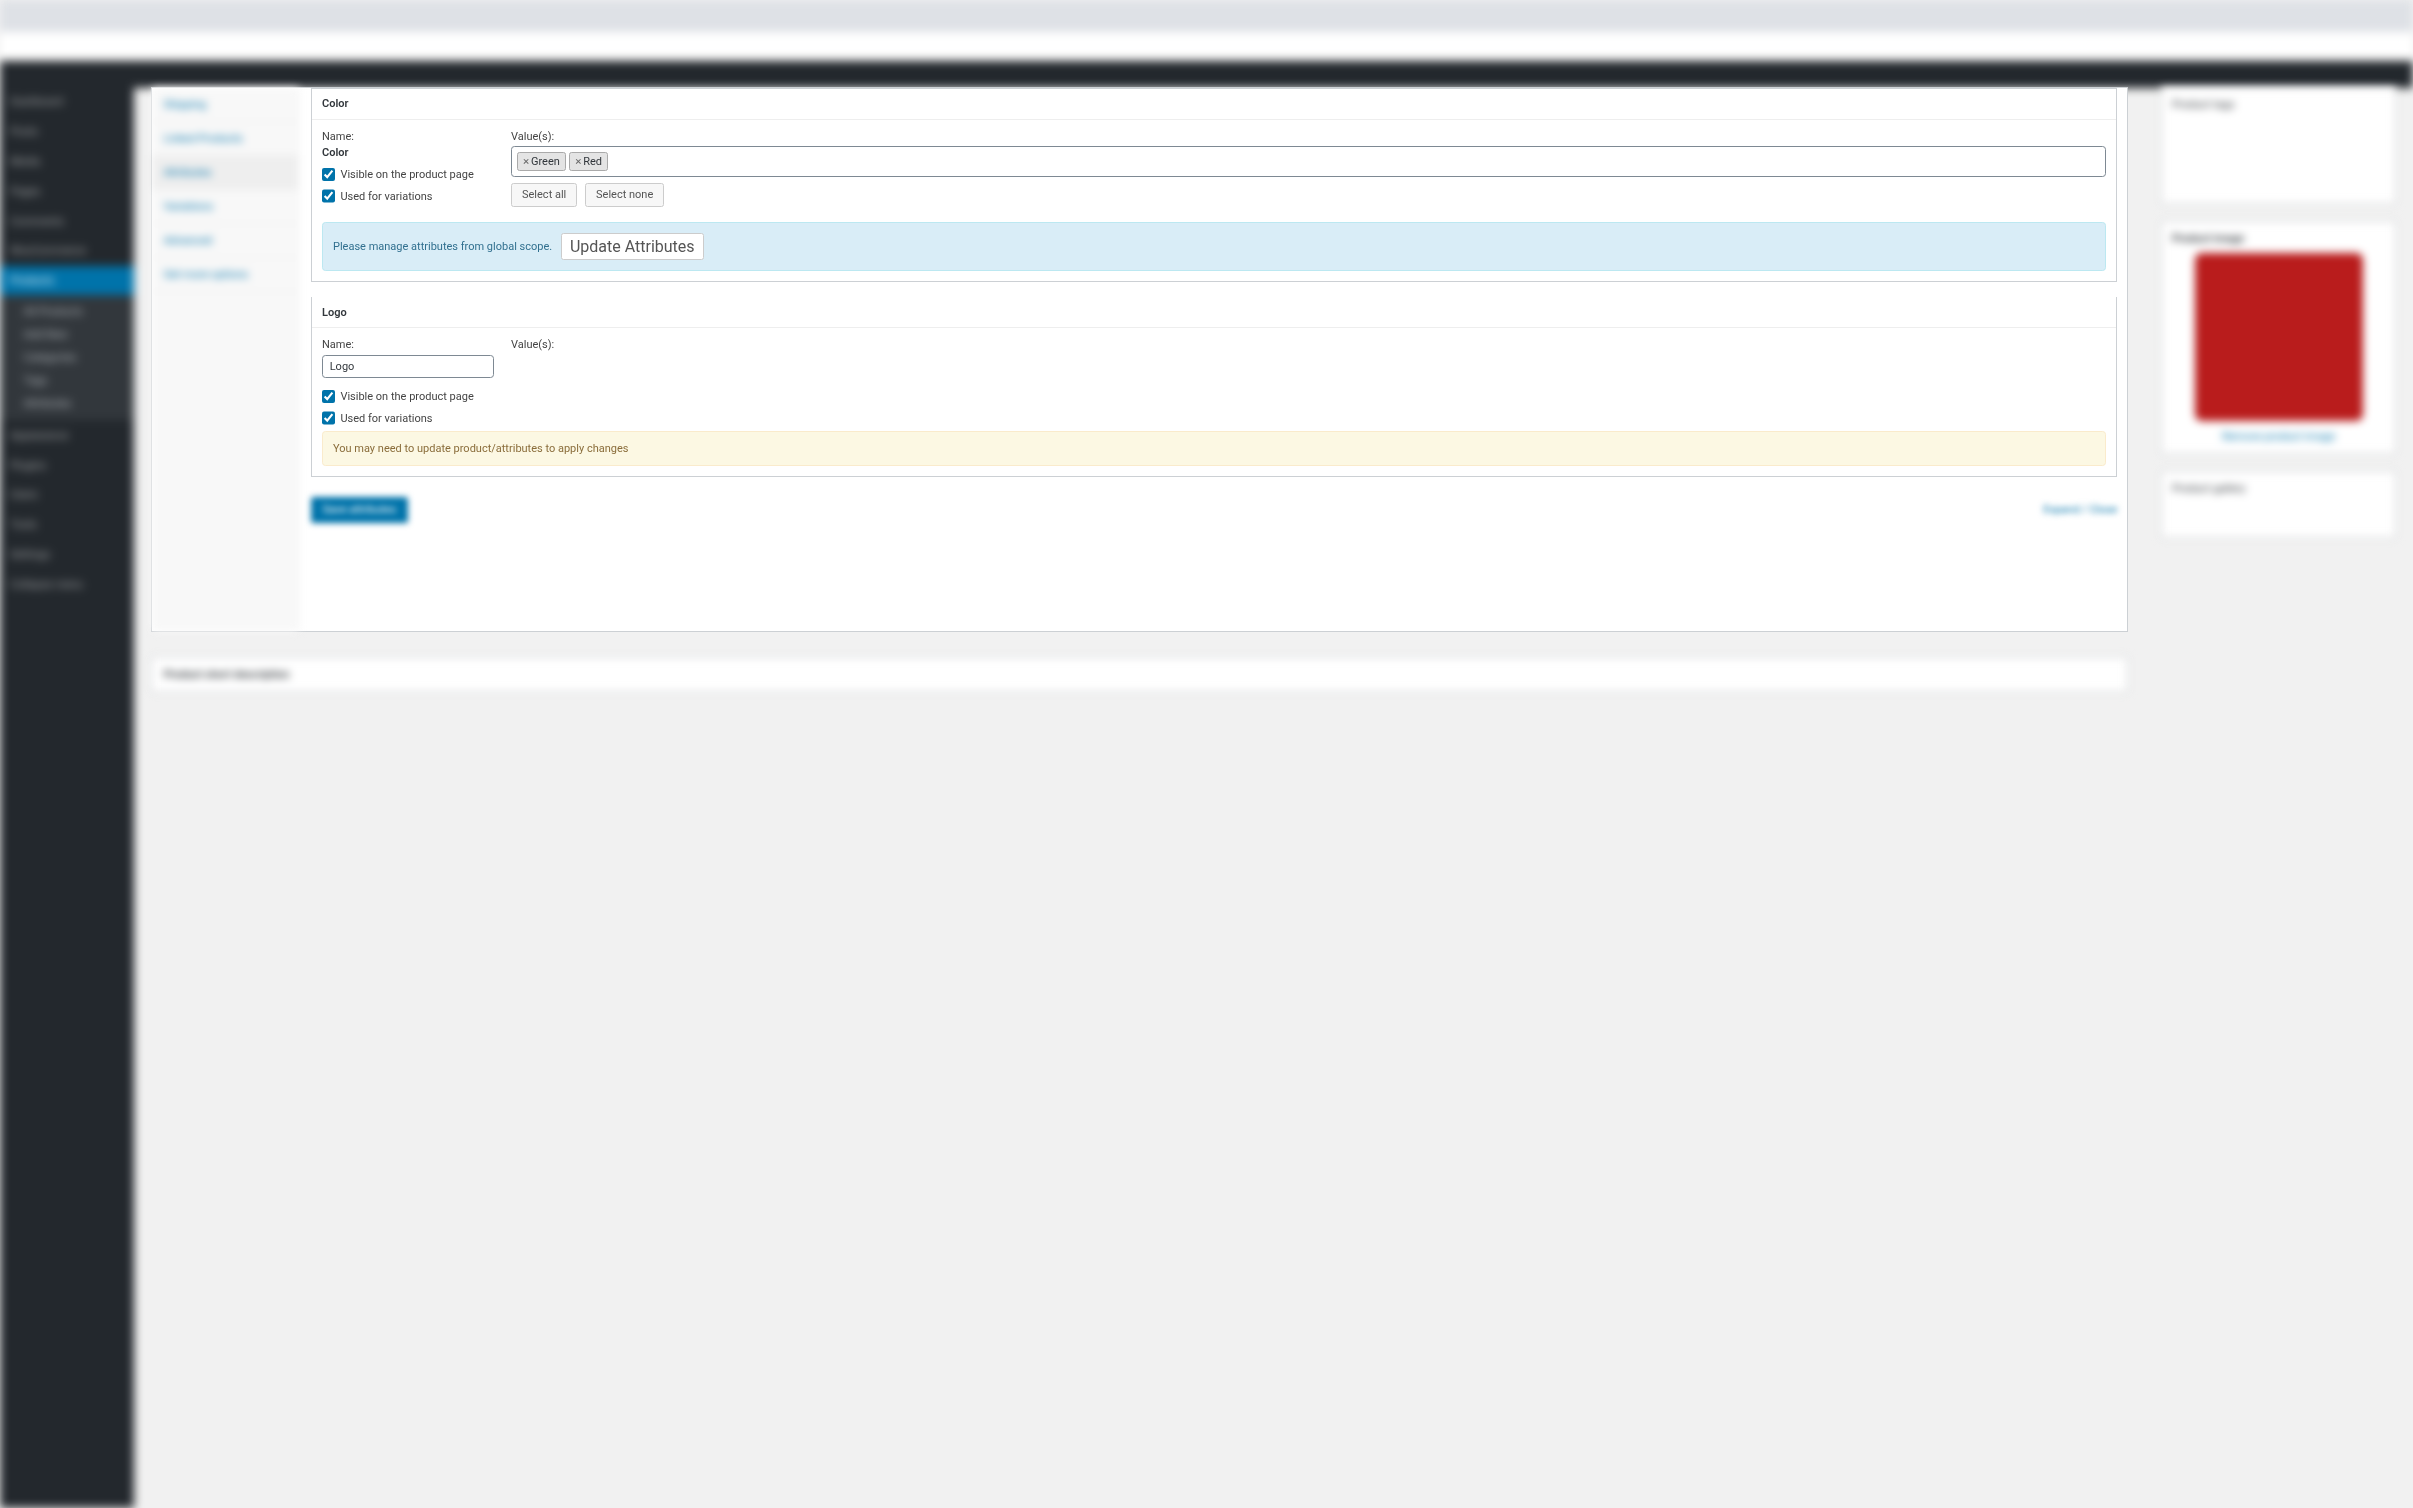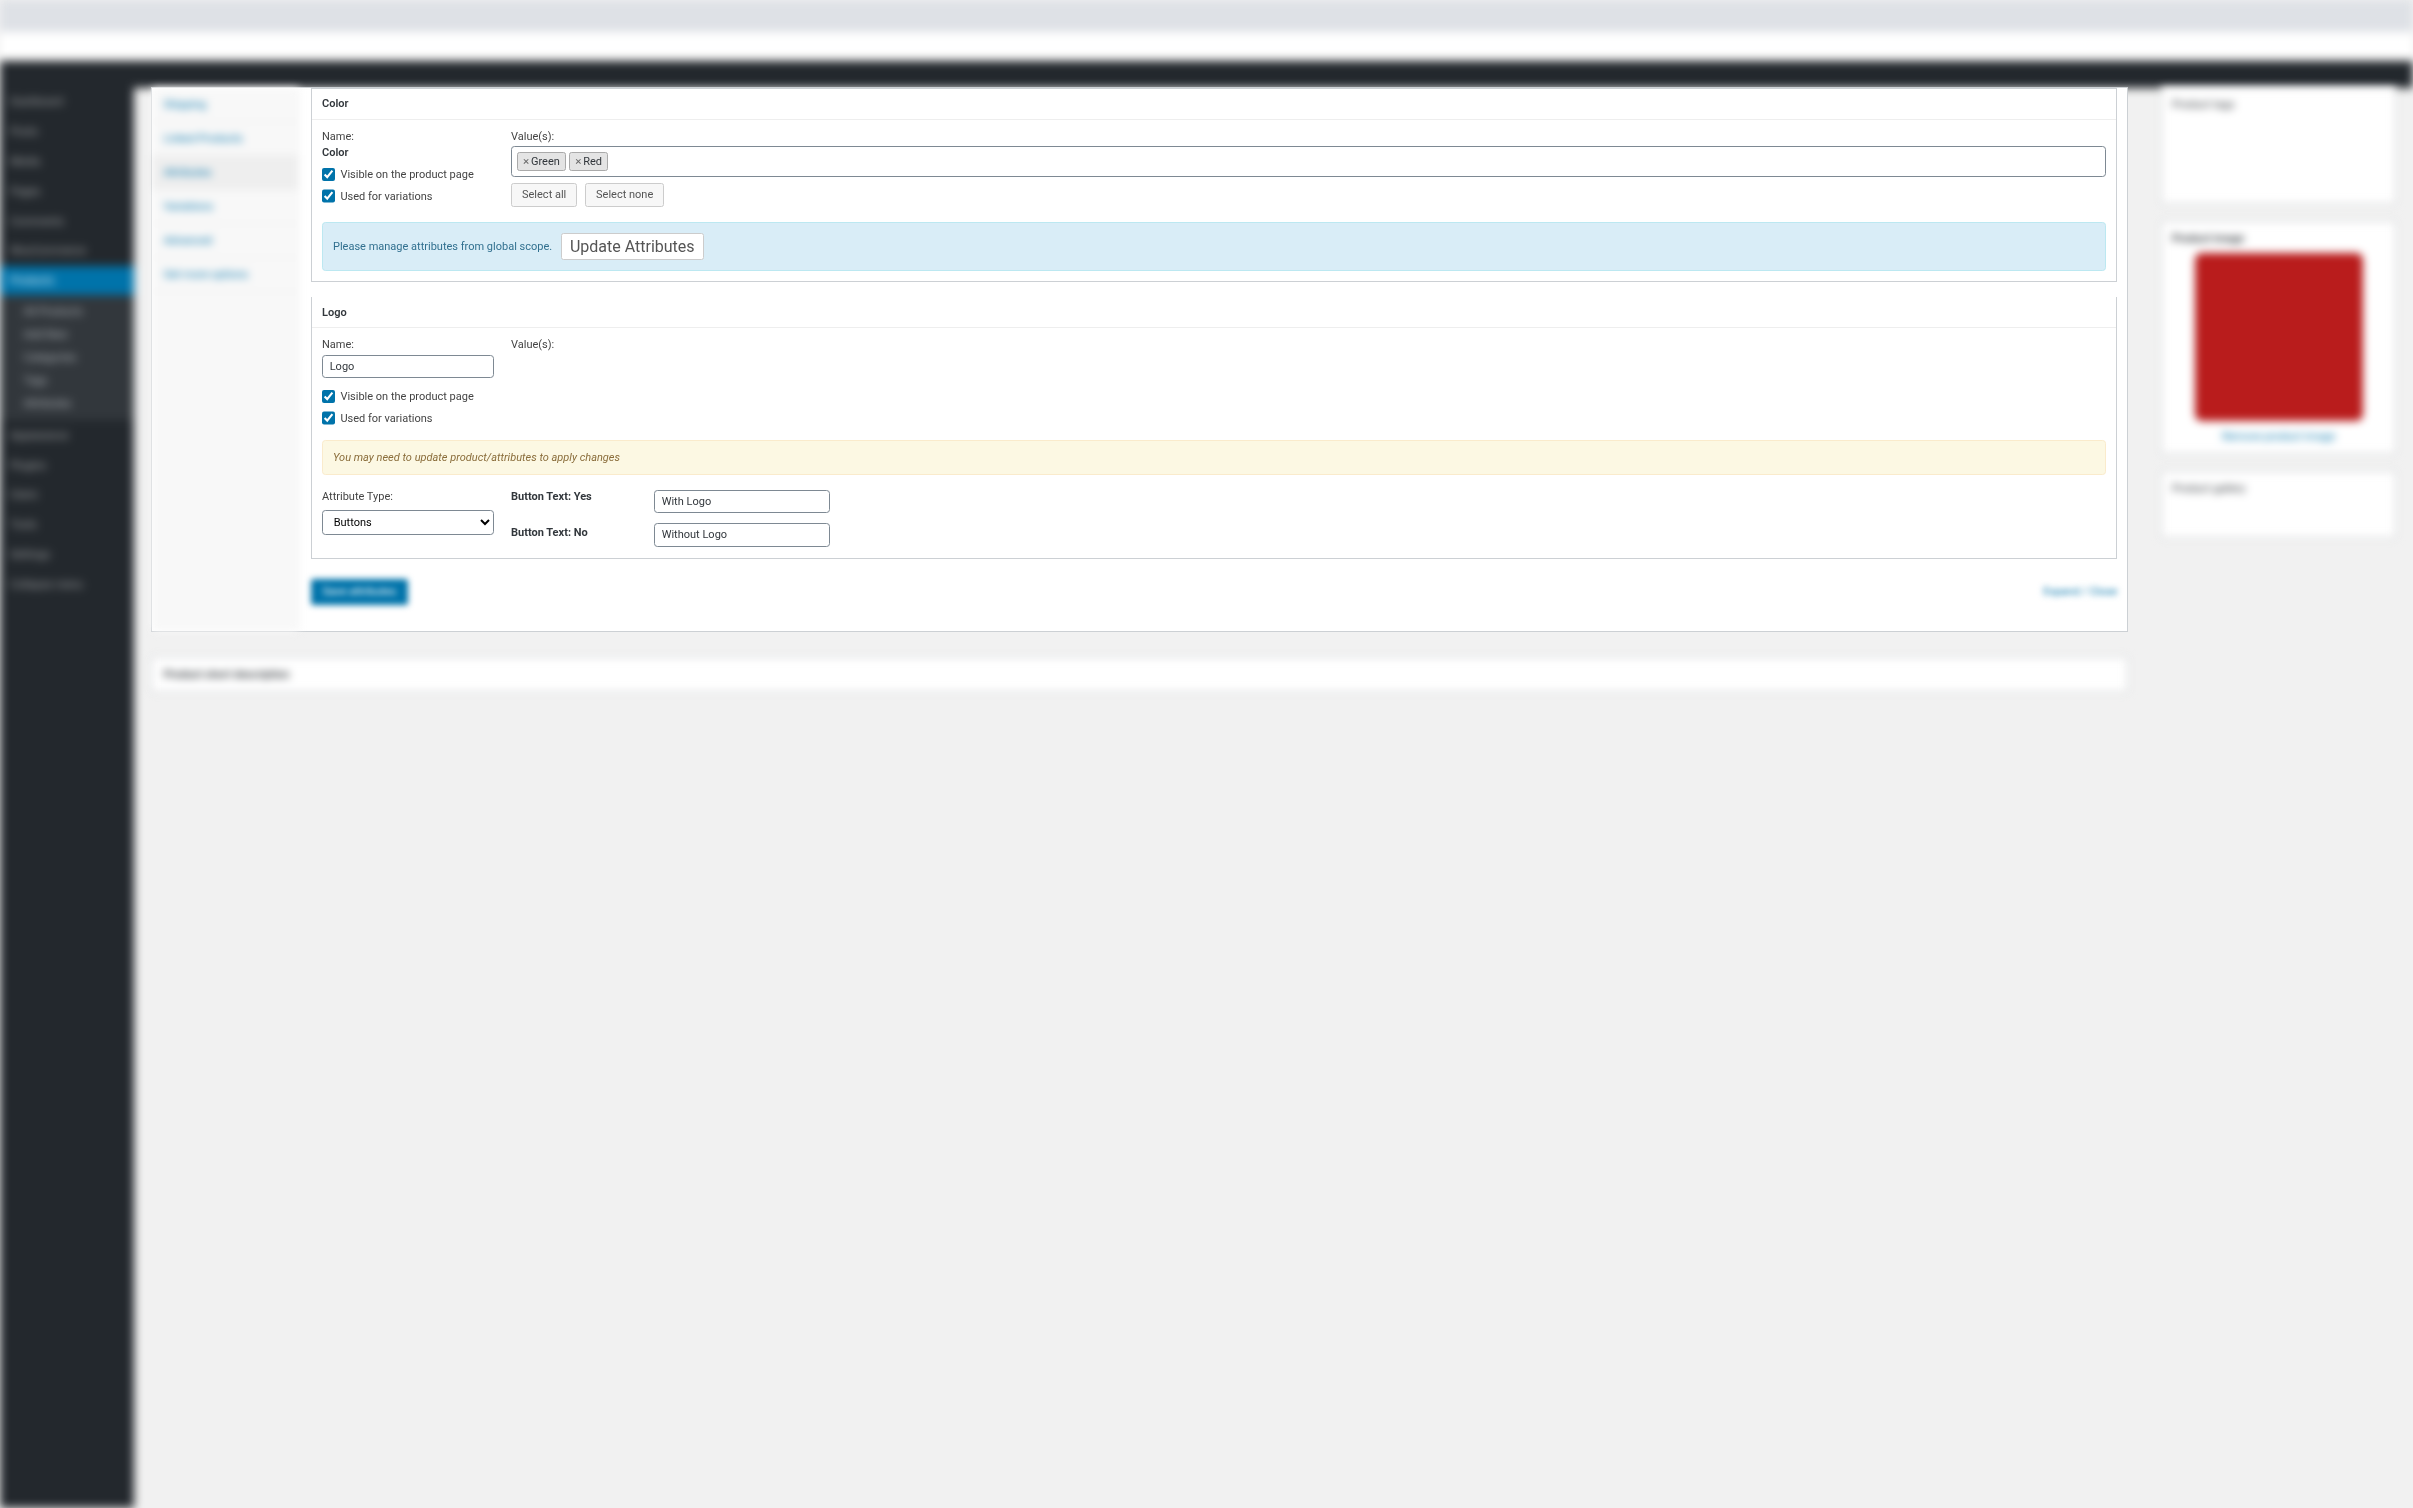--- a/index.html
+++ b/index.html
@@ -40,21 +40,21 @@
     .tag-x { color: #666; cursor: pointer; font-size: 11.7px; line-height: 1; }
     
     .btn { display: inline-block; background: #f7f7f7; border: 0.8px solid #ccc; border-radius: 2.5px; padding: 4.2px 10px; font-size: 11px; color: #555; cursor: pointer; margin-right: 5px; margin-top: 6.7px; }
     
     .checkbox-row { margin-top: 8.4px; display: flex; align-items: center; gap: 5px; font-size: 11px; color: #444; }
     .checkbox-row input { width: 13.4px; height: 13.4px; accent-color: #0073aa; }
     
     .info-box { background: #d9edf7; border: 0.8px solid #bce8f1; border-radius: 3.4px; padding: 10px; margin-top: 15px; display: flex; align-items: center; gap: 8.4px; color: #31708f; font-size: 11px; }
     .info-btn { background: #fff; border: 0.8px solid #ccc; border-radius: 2.5px; padding: 3.4px 8.4px; font-size: 16px; cursor: pointer; color: #555; }
     
-    .warn-box { background: #fcf8e3; border: 0.8px solid #faebcc; border-radius: 3.4px; padding: 10px; margin-top: 15px; color: #8a6d3b; font-size: 11px; font-style: italic; }
+    .warn-box { background: #fcf8e3; border: 0.8px solid #faebcc; border-radius: 3.4px; padding: 10px; margin-top: 6px; color: #8a6d3b; font-size: 11px; }
     
     .text-input { width: 100%; border: 0.8px solid #7e8993; border-radius: 3.4px; padding: 4.2px 6.7px; font-size: 11px; color: #32373c; background: #fff; }
     .textarea-input { width: 100%; min-height: 82px; border: 0.8px solid #7e8993; border-radius: 3.4px; padding: 5px 6.7px; font-size: 11px; color: #32373c; background: #fff; resize: both; }
     
     .type-row { display: flex; gap: 17px; margin-top: 15px; }
     .type-left { width: 172px; }
     .type-mid { width: 126px; }
     .type-right { width: 176px; }
     .select-input { width: 100%; border: 0.8px solid #7e8993; border-radius: 3.4px; padding: 3.4px 6.7px; font-size: 11px; background: #fff; height: 25px; margin-top: 3.4px; }
     .bold-label { font-weight: 700; font-size: 11px; color: #32373c; margin-bottom: 3.4px; }
@@ -171,42 +171,20 @@
                   <div class="checkbox-row">
                     <input type="checkbox" checked="" style="">
                     <span>Used for variations</span>
                   </div>
                 </div>
                 <div class="attr-right">
                   <div class="field-label">Value(s):</div>
                 </div>
               </div>
               <div class="warn-box">You may need to update product/attributes to apply changes</div>
-              <div class="type-row">
-                <div class="type-left">
-                  <div class="field-label">Attribute Type:</div>
-                  <select class="select-input">
-                    <option>Buttons</option>
-                  </select>
-                </div>
-                <div class="type-mid">
-                  <div class="type-mid-group">
-                    <div class="bold-label">Button Text: Yes</div>
-                  </div>
-                  <div style="height:15px;"></div>
-                  <div class="type-mid-group">
-                    <div class="bold-label">Button Text: No</div>
-                  </div>
-                </div>
-                <div class="type-right">
-                  <input class="text-input" value="With Logo" style="">
-                  <div style="height:10px;"></div>
-                  <input class="text-input" value="Without Logo" style="">
-                </div>
-              </div>
             </div>
           </div>
 
           <div class="footer-row">
             <button class="save-btn">Save attributes</button>
             <span class="expand-links">Expand / Close</span>
           </div>
         </div>
       </div>
 

